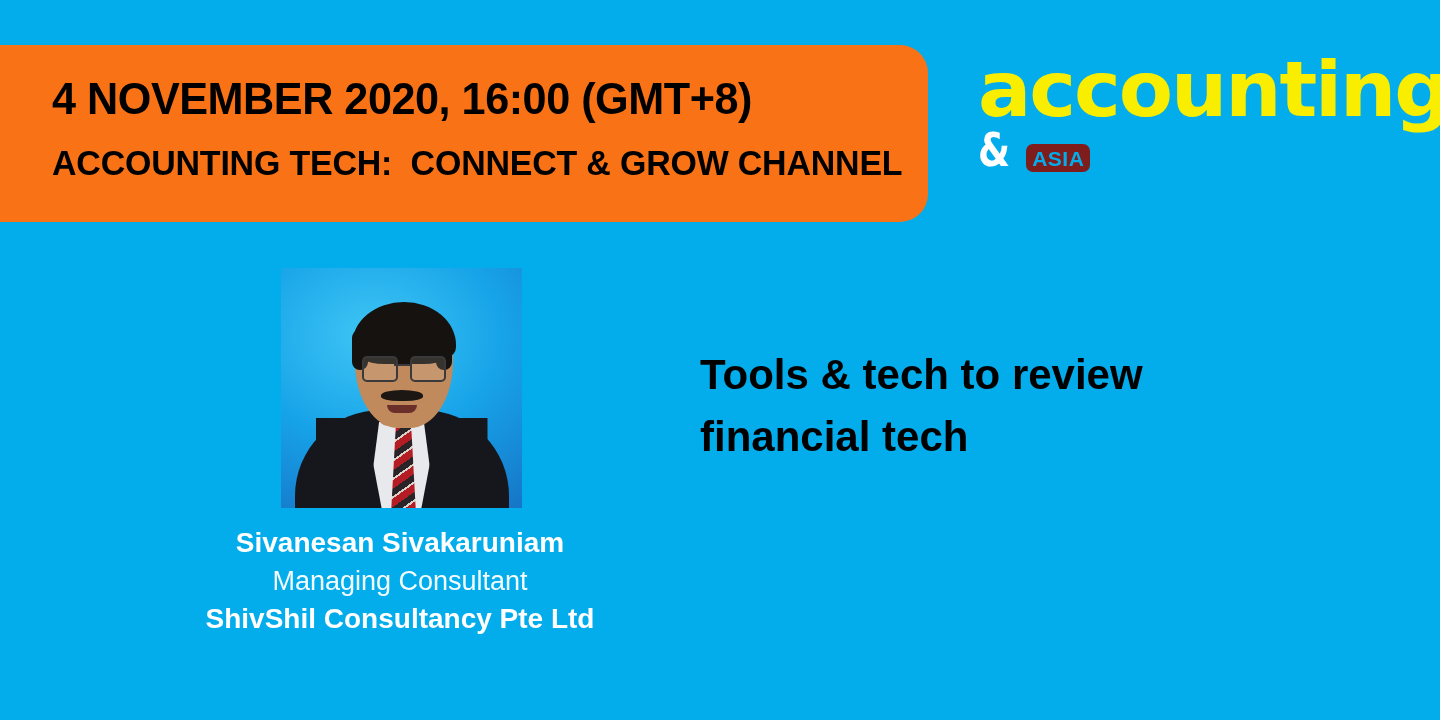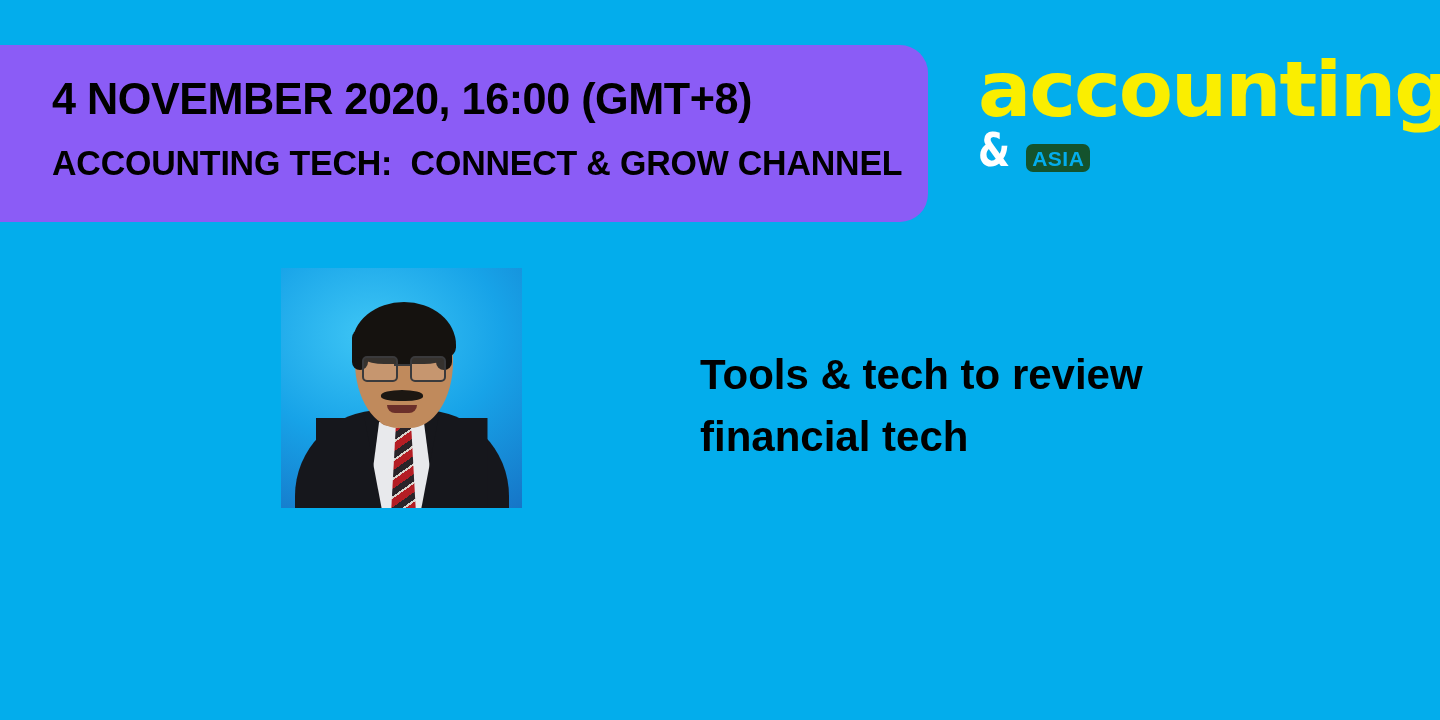--- a/index.html
+++ b/index.html
@@ -21,21 +21,21 @@
     overflow: hidden;
   }
 
   
   #banner {
     position: absolute;
     left: 0;
     top: 45px;
     width: 928px;
     height: 177px;
-    background: #8b5cf6;
+    background: #f97316;
     border-top-right-radius: 28px;
     border-bottom-right-radius: 28px;
   }
   #banner-date {
     position: absolute;
     left: 52px;
     top: 28px;
     font-family: "Liberation Sans Narrow", "Liberation Sans", sans-serif;
     font-weight: bold;
     font-size: 45px;
@@ -105,21 +105,21 @@
     font-size: 45px;
     line-height: 45px;
     color: #000000;
     letter-spacing: -0.5px;
     white-space: nowrap;
     transform: scaleX(1.0);
     transform-origin: left center;
   }
   #logo-asia {
     margin-left: 6px;
-    background: #14532d;
+    background: #7f1d1d;
     border-radius: 7px;
     padding: 4px 6px 3px 6px;
     font-family: "Liberation Sans Narrow", "Liberation Sans", sans-serif;
     font-weight: bold;
     font-size: 21px;
     line-height: 21px;
     color: #03ADEC;
     letter-spacing: 0.5px;
     align-self: flex-end;
     margin-bottom: 2px;
@@ -357,19 +357,24 @@
     <div id="hair-side-l"></div>
     <div id="hair-side-r"></div>
     <div id="hair"></div>
     <div id="glass-l"></div>
     <div id="glass-r"></div>
     <div id="glass-bridge"></div>
     <div id="mustache"></div>
     <div id="mouth"></div>
   </div>
 
+  <div id="speaker-info">
+    <div class="sp-name">Sivanesan Sivakaruniam</div>
+    <div class="sp-role">Managing Consultant</div>
+    <div class="sp-company">ShivShil Consultancy Pte Ltd</div>
+  </div>
 
   <div id="session-title">
     <div>Tools &amp; tech to review</div>
     <div>financial tech</div>
   </div>
 
 </div>
 
 </body></html>

